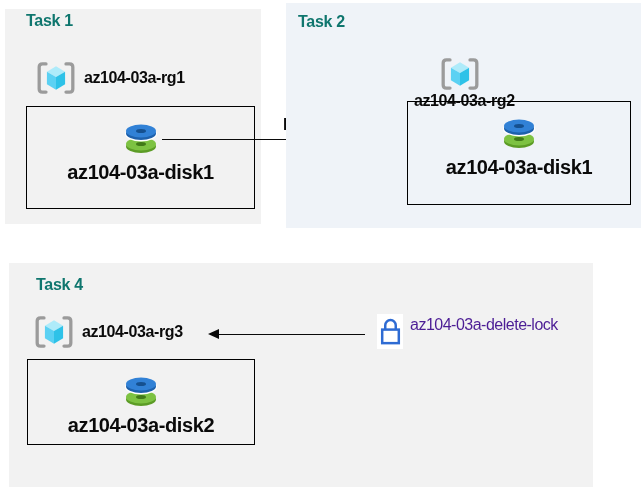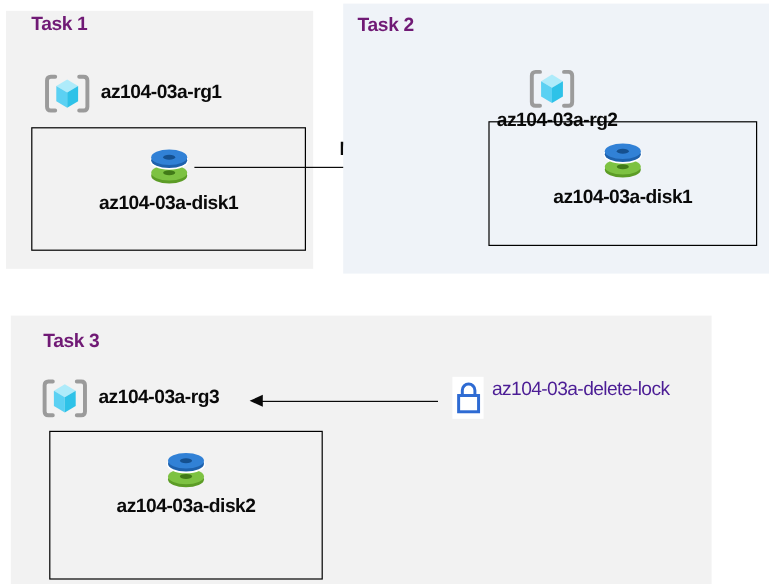--- a/index.html
+++ b/index.html
@@ -5,36 +5,36 @@
   html,body{margin:0;padding:0;}
   body{
     width:641px;height:487px;position:relative;background:#ffffff;
     font-family:"Liberation Sans","DejaVu Sans",sans-serif;
     color:#111;overflow:hidden;
   }
   .panel{position:absolute;}
   .panel-gray{background:#F2F2F2;}
   .panel-blue{background:#EFF3F8;padding-left:14px;}
   .task-title{
-    position:absolute;font-size:16px;font-weight:700;color:#701a75;
+    position:absolute;font-size:16px;font-weight:700;color:#0f766e;
     letter-spacing:-0.3px;white-space:nowrap;
   }
   .rg-row{position:absolute;display:flex;align-items:center;}
   .rg-icon{width:40px;height:36px;flex:0 0 auto;}
   .rg-label{
     margin-left:8px;font-size:16px;font-weight:700;color:#0a0a0a;
     letter-spacing:-0.4px;white-space:nowrap;
   }
   .res-box{
     position:absolute;border:1.5px solid #000;box-sizing:border-box;
     display:flex;flex-direction:column;align-items:center;
   }
   .disk-icon{width:36px;height:34px;margin-top:14px;}
   .disk-label{
-    margin-top:6px;font-size:16px;font-weight:700;color:#0a0a0a;
+    margin-top:6px;font-size:20px;font-weight:700;color:#0a0a0a;
     letter-spacing:-0.4px;white-space:nowrap;text-align:center;
   }
   .arrow-line{position:absolute;height:0;border-top:1.6px solid #0a0a0a;}
   .arrow-head-right{
     position:absolute;width:0;height:0;
     border-left:11px solid #0a0a0a;
     border-top:5.5px solid transparent;border-bottom:5.5px solid transparent;
   }
   .arrow-head-left{
     position:absolute;width:0;height:0;
@@ -112,21 +112,21 @@
       <ellipse cx="18" cy="13" rx="16" ry="7.4" fill="#FFFFFF"></ellipse>
       <ellipse cx="18" cy="12.5" rx="15" ry="6.5" fill="#1E61AC"></ellipse>
       <ellipse cx="18" cy="10" rx="15" ry="6.5" fill="#3181D6"></ellipse>
       <ellipse cx="18" cy="10" rx="5" ry="2.1" fill="#15508F"></ellipse>
     </svg>
     <div class="disk-label">az104-03a-disk1</div>
   </div>
 </div>
 
 <div class="panel panel-gray" style="left:9px;top:263px;width:584px;height:224px;">
-  <div class="task-title" style="left:27px;top:13px;">Task 3</div>
+  <div class="task-title" style="left:27px;top:13px;">Task 4</div>
 
   <div class="rg-row" style="left:25px;top:51px;align-items:center;">
     <svg class="rg-icon" viewBox="0 0 44 38">
       <path d="M11 3.5 H7 Q3.5 3.5 3.5 7 V31 Q3.5 34.5 7 34.5 H11" fill="none" stroke="#9B9B9B" stroke-width="3.6" stroke-linecap="round"></path>
       <path d="M33 3.5 H37 Q40.5 3.5 40.5 7 V31 Q40.5 34.5 37 34.5 H33" fill="none" stroke="#9B9B9B" stroke-width="3.6" stroke-linecap="round"></path>
       <polygon points="22,6 32,12 22,18 12,12" fill="#AEEBFA"></polygon>
       <polygon points="12,12 22,18 22,32 12,26" fill="#5BD1F3"></polygon>
       <polygon points="32,12 22,18 22,32 32,26" fill="#2EC2E8"></polygon>
     </svg>
     <span class="rg-label">az104-03a-rg3</span>
@@ -139,21 +139,21 @@
     <svg class="lock-icon" viewBox="0 0 22 30">
       <path d="M5.5 13 V8.5 A5.5 5.5 0 0 1 16.5 8.5 V13" fill="none" stroke="#2E6BD3" stroke-width="2.6"></path>
       <rect x="2.3" y="13" width="17.4" height="14.2" fill="#FFFFFF" stroke="#2E6BD3" stroke-width="2.6"></rect>
     </svg>
   </div>
 
   <div class="lock-text" style="left:401px;top:52px;">
     <span class="lock-name">az104-03a-delete-lock</span>
   </div>
 
-  <div class="res-box" style="left:32px;top:96px;width:228px;height:124px;">
+  <div class="res-box" style="left:18px;top:96px;width:228px;height:86px;">
     <svg class="disk-icon" viewBox="0 0 36 34">
       <ellipse cx="18" cy="25.5" rx="15" ry="6.5" fill="#5C9C26"></ellipse>
       <ellipse cx="18" cy="23" rx="15" ry="6.5" fill="#7DC242"></ellipse>
       <ellipse cx="18" cy="23" rx="5" ry="2.1" fill="#417A18"></ellipse>
       <ellipse cx="18" cy="13" rx="16" ry="7.4" fill="#FFFFFF"></ellipse>
       <ellipse cx="18" cy="12.5" rx="15" ry="6.5" fill="#1E61AC"></ellipse>
       <ellipse cx="18" cy="10" rx="15" ry="6.5" fill="#3181D6"></ellipse>
       <ellipse cx="18" cy="10" rx="5" ry="2.1" fill="#15508F"></ellipse>
     </svg>
     <div class="disk-label">az104-03a-disk2</div>

